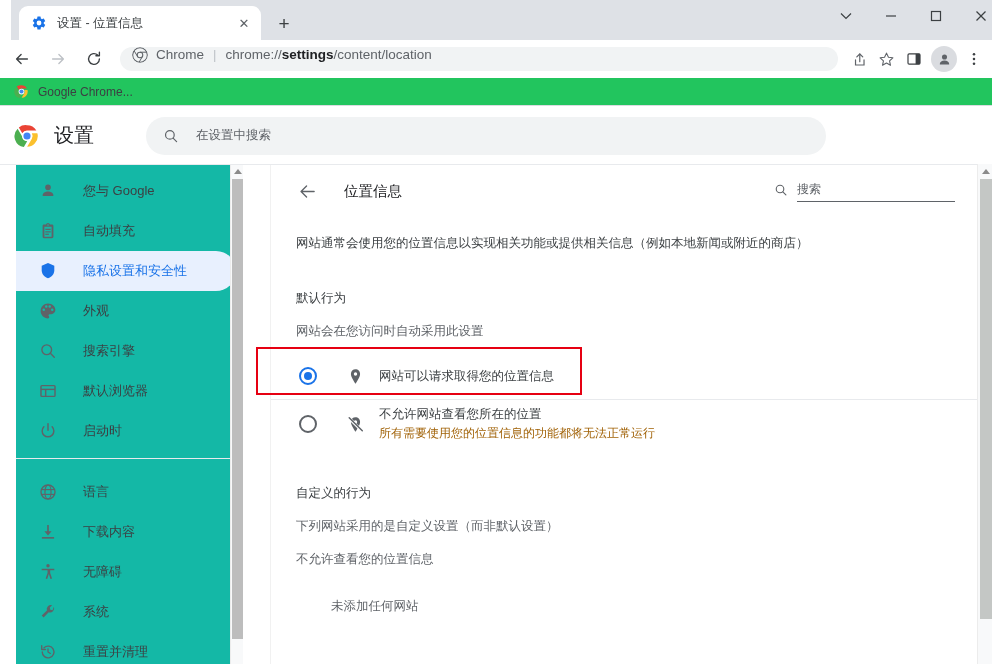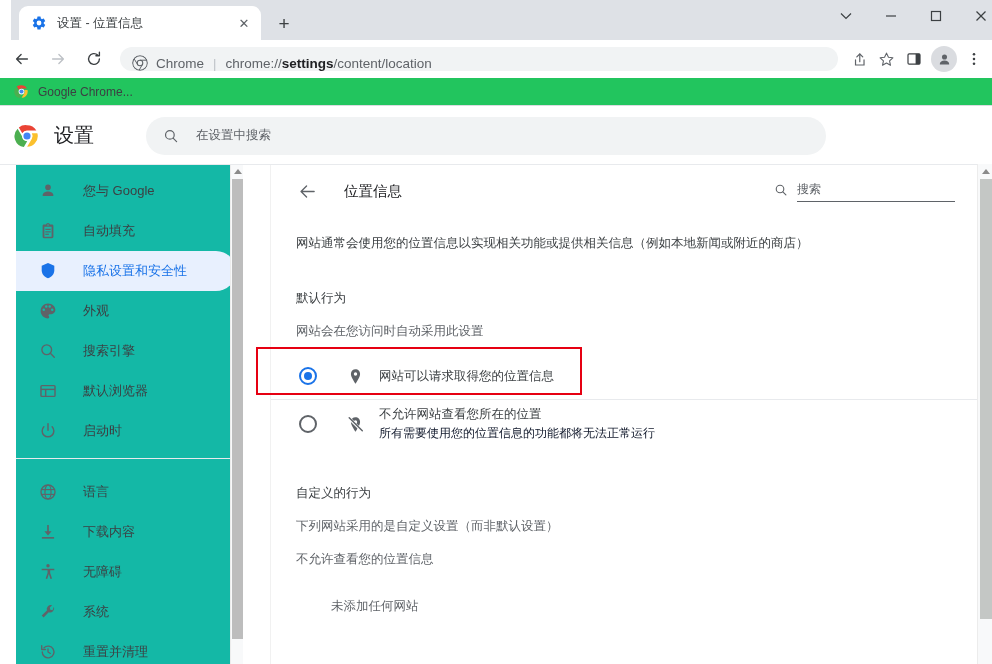--- a/index.html
+++ b/index.html
@@ -67,21 +67,21 @@
   }
   .nav-back { margin-left: 8px; }
   .nav-fwd  { margin-left: 8px; color: #9aa0a6; }
   .nav-rel  { margin-left: 8px; }
   .omnibox {
     flex: 1 1 auto;
     margin: 0 6px 0 12px;
     height: 24px;
     background: #f1f3f4;
     border-radius: 14px;
-    display: flex; align-items: flex-end;
+    display: flex; align-items: flex-start;
     padding: 0 12px;
     min-width: 0;
   }
   .omni-chrome-icon { width: 16px; height: 16px; flex: 0 0 16px; margin-right: 8px; }
   .omni-scheme { font-size: 13.5px; color: #5f6368; white-space: nowrap; }
   .omni-sep { color: #bdc1c6; margin: 0 9px; font-size: 13px; }
   .omni-url { font-size: 13.5px; color: #5f6368; white-space: nowrap; }
   .omni-url b { color: #202124; font-weight: 600; }
   .tb-right { display: flex; align-items: center; flex: 0 0 auto; padding-right: 4px; }
   .avatar-btn {
@@ -242,21 +242,21 @@
     border-radius: 50%; background: #1a73e8;
   }
   .radio-ico {
     width: 20px; height: 20px; flex: 0 0 20px;
     margin-left: 28px;
     display: flex; align-items: center; justify-content: center;
     color: #5f6368;
   }
   .radio-texts { margin-left: 14px; }
   .radio-title { font-size: 12.5px; color: #3c4043; line-height: 1.45; }
-  .radio-desc  { font-size: 12px; color: #0f172a; line-height: 1.5; margin-top: 1px; }
+  .radio-desc  { font-size: 12px; color: #a16207; line-height: 1.5; margin-top: 1px; }
 
   .empty-note {
     margin: 30px 25px 0 60px;
     font-size: 12.5px; color: #5f6368;
   }
 
   
   .red-box {
     position: absolute;
     left: 256px; top: 347px;

